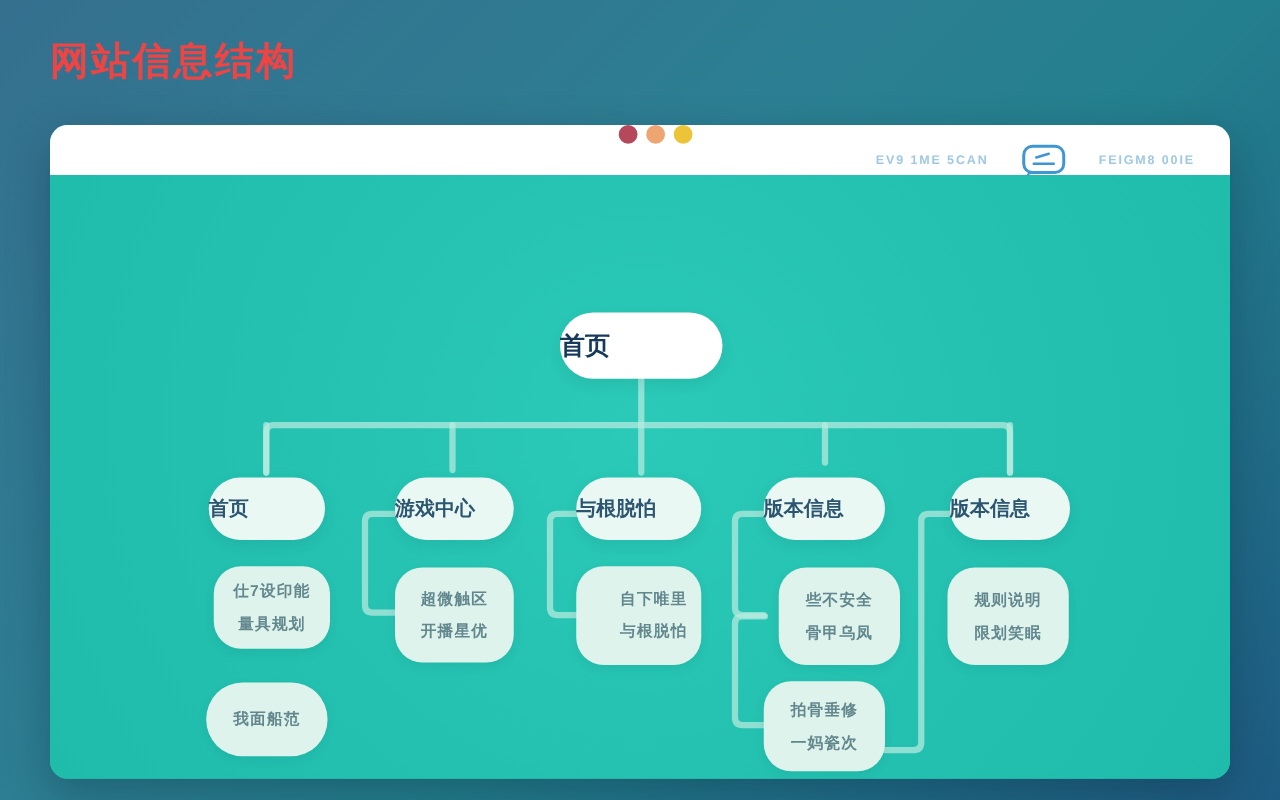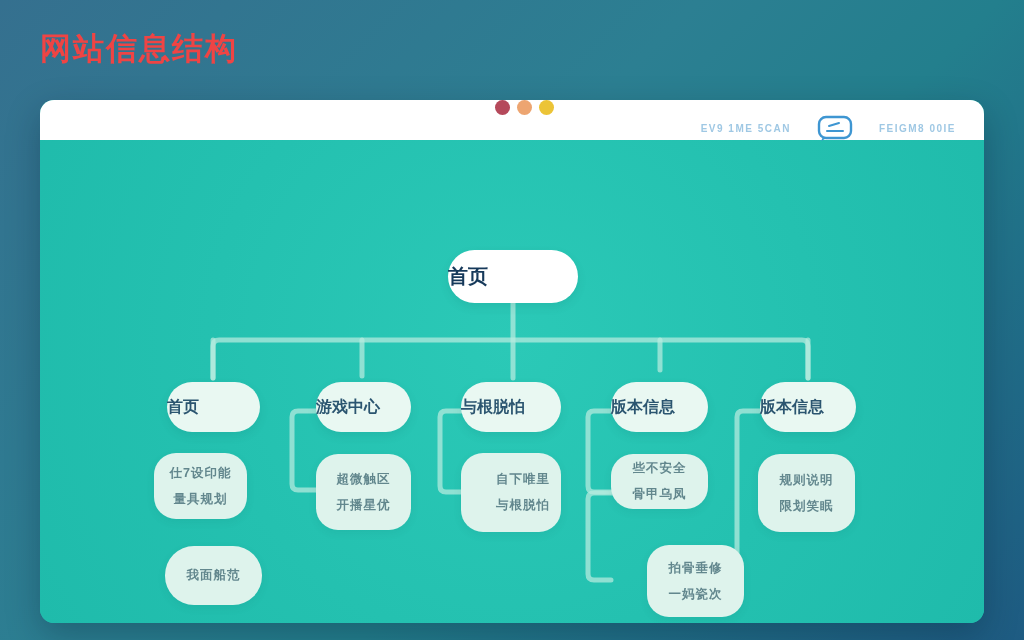--- a/index.html
+++ b/index.html
@@ -106,43 +106,43 @@
     <div class="node branch-node" style="left:421px; top:242px; width:100px;">
       <span>与根脱怕</span>
     </div>
     <div class="node branch-node" style="left:571px; top:242px; width:97px;">
       <span>版本信息</span>
     </div>
     <div class="node branch-node" style="left:720px; top:242px; width:96px;">
       <span>版本信息</span>
     </div>
 
-    <div class="sub-node" style="left:114px; top:313px; width:93px; height:66px;">
+    <div class="sub-node" style="left:131px; top:313px; width:93px; height:66px;">
       <span class="sub-line">仕7设印能</span>
       <span class="sub-line">量具规划</span>
     </div>
     <div class="sub-node" style="left:125px; top:406px; width:97px; height:59px; border-radius:29px;">
       <span class="sub-line">我面船范</span>
     </div>
 
     <div class="sub-node" style="left:276px; top:314px; width:95px; height:76px;">
       <span class="sub-line">超微触区</span>
       <span class="sub-line">开播星优</span>
     </div>
 
     <div class="sub-node" style="left:421px; top:313px; width:100px; height:79px;padding-left:24px;">
       <span class="sub-line">自下唯里</span>
       <span class="sub-line">与根脱怕</span>
     </div>
 
-    <div class="sub-node" style="left:571px; top:314px; width:97px; height:55px;justify-content:center;">
+    <div class="sub-node" style="left:583px; top:314px; width:97px; height:78px;justify-content:center;">
       <span class="sub-line">些不安全</span>
       <span class="sub-line">骨甲乌凤</span>
     </div>
-    <div class="sub-node" style="left:571px; top:405px; width:97px; height:72px;margin-left:36px;">
+    <div class="sub-node" style="left:571px; top:405px; width:97px; height:72px;">
       <span class="sub-line">拍骨垂修</span>
       <span class="sub-line">一妈瓷次</span>
     </div>
 
     <div class="sub-node" style="left:718px; top:314px; width:97px; height:78px;">
       <span class="sub-line">规则说明</span>
       <span class="sub-line">限划笑眠</span>
     </div>
 
   </div>

